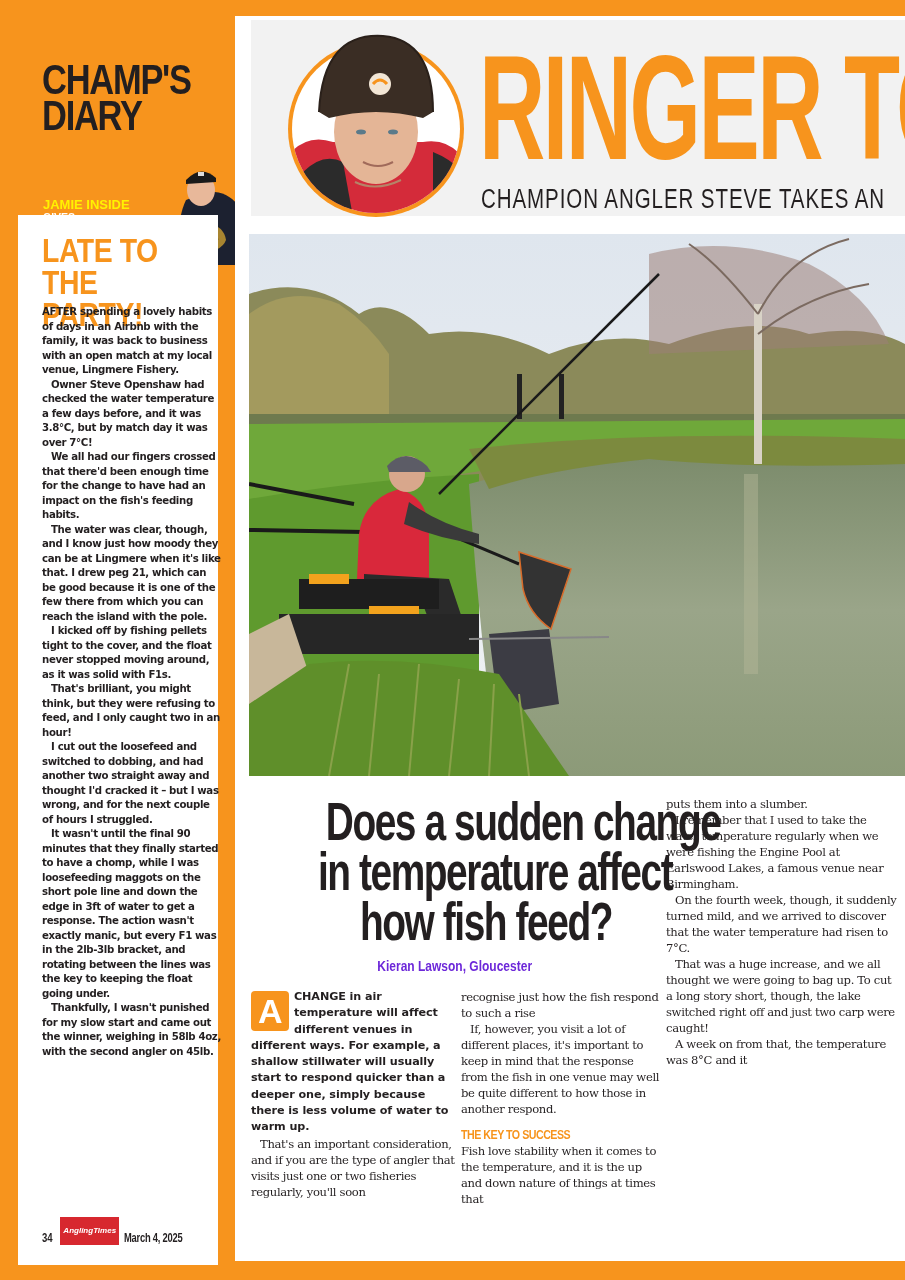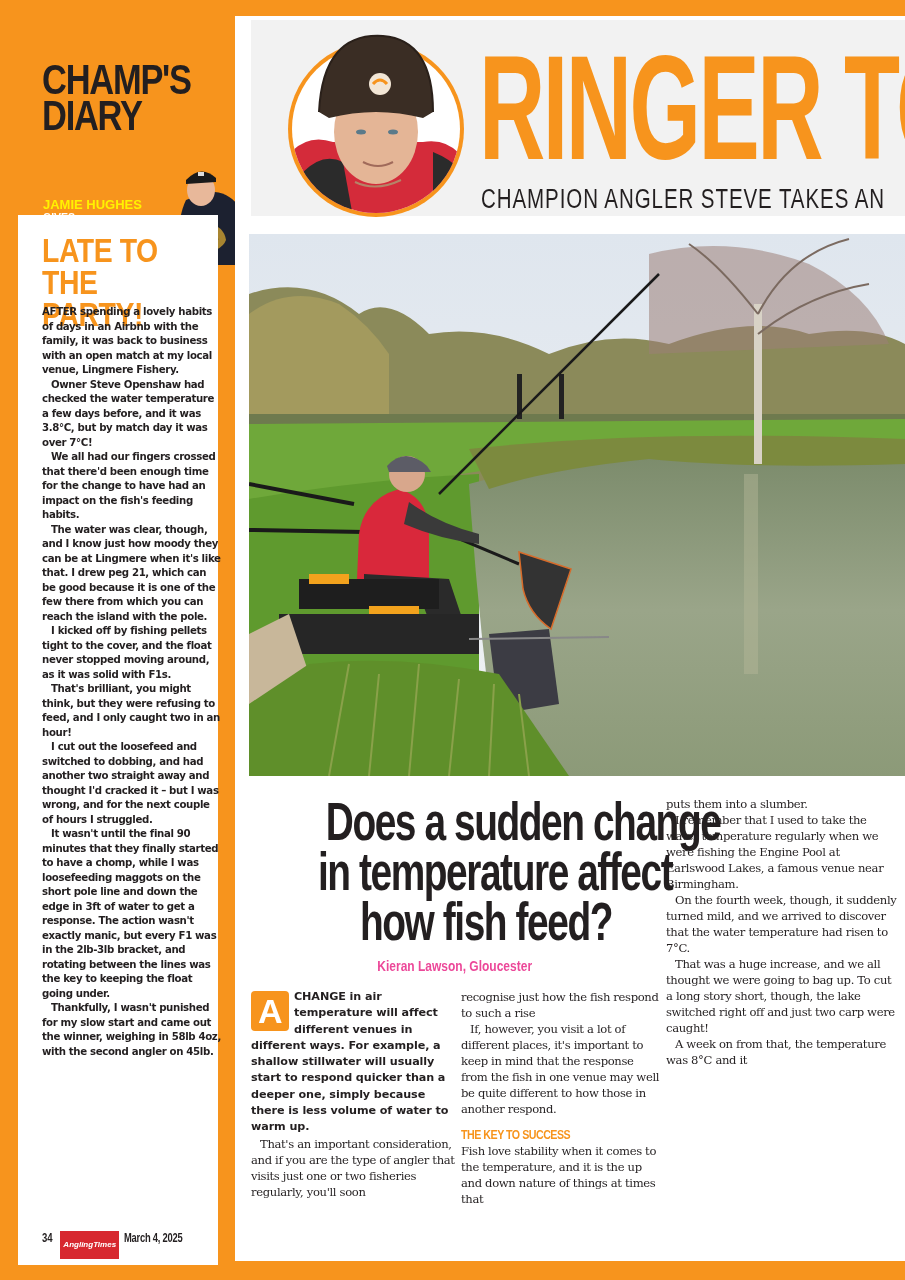--- a/index.html
+++ b/index.html
@@ -13,38 +13,38 @@
   .sidebar-author { position: absolute; left: 25px; top: 148px; font-weight: 700; font-size: 13px; color: #fff200; line-height: 13px; }
   .sidebar-tagline { position: absolute; left: 25px; top: 162px; font-size: 10.5px; line-height: 11px; color: #ffffff; font-weight: 600; white-space: pre-line; }
   .jamie-photo { position: absolute; left: 108px; top: 110px; width: 112px; height: 105px; }
 
   .sidebar-body { position: absolute; left: 18px; top: 215px; width: 200px; height: 1050px; background: #ffffff; }
   .diary-heading { position: absolute; left: 24px; top: 20px; font-weight: 900; font-size: 33px; line-height: 32px; color: #f7941d; white-space: pre-line; transform: scaleX(0.86); transform-origin: left top; letter-spacing: -0.5px; }
   .diary-text { position: absolute; left: 24px; top: 90px; width: 180px; font-family: "DejaVu Sans", sans-serif; font-size: 10.2px; line-height: 14.5px; color: #231f20; font-weight: 700; letter-spacing: -0.35px; }
   .diary-text p { text-indent: 9px; }
   .diary-text p:first-child { text-indent: 0; }
 
-  .folio { position: absolute; left: 24px; top: 1016px; display: flex; align-items: flex-start; gap: 5px; height: 14px; }
+  .folio { position: absolute; left: 24px; top: 1016px; display: flex; align-items: flex-end; gap: 5px; height: 14px; }
   .folio-page { font-weight: 900; font-size: 12px; color: #231f20; transform: scaleX(0.8); transform-origin: left center; }
   .folio-brand { background: #d7282f; color: #fff; font-size: 8px; font-weight: 700; padding: 9px 3px; line-height: 10px; font-style: italic; }
   .folio-date { font-weight: 900; font-size: 12px; color: #231f20; transform: scaleX(0.78); transform-origin: left center; letter-spacing: -0.3px; }
 
   
   .main { position: absolute; left: 235px; top: 16px; width: 670px; height: 1245px; background: #ffffff; }
   .masthead { position: absolute; left: 16px; top: 4px; width: 654px; height: 196px; background: #f2f2f2; }
   .steve-portrait { position: absolute; left: 32px; top: 12px; width: 186px; height: 185px; }
   .masthead-title { position: absolute; left: 228px; top: 18px; font-weight: 900; font-size: 148px; line-height: 140px; color: #f7941d; letter-spacing: -4px; transform: scaleX(0.62); transform-origin: left top; white-space: nowrap; }
   .masthead-strap { position: absolute; left: 230px; top: 165px; font-size: 27px; line-height: 28px; color: #231f20; letter-spacing: 1.2px; transform: scaleX(0.76); transform-origin: left top; white-space: nowrap; font-weight: 400; }
 
   .hero-photo { position: absolute; left: 14px; top: 218px; width: 656px; height: 542px; overflow: hidden; }
 
   
   .headline { position: absolute; left: 14px; top: 780px; width: 412px; text-align: right; font-weight: 700; font-size: 54px; line-height: 50px; color: #231f20; letter-spacing: -2px; }
   .headline span { display: inline-block; transform: scaleX(0.72); transform-origin: center top; white-space: nowrap; }
-  .byline { position: absolute; left: 14px; top: 942px; width: 412px; text-align: center; font-weight: 900; font-size: 15px; color: #ec4899; line-height: 16px; }
+  .byline { position: absolute; left: 14px; top: 942px; width: 412px; text-align: center; font-weight: 900; font-size: 15px; color: #6d28d9; line-height: 16px; }
   .byline span { display: inline-block; transform: scaleX(0.8); }
 
   .col { position: absolute; font-family: "DejaVu Serif", serif; font-size: 11.6px; line-height: 16px; color: #231f20; letter-spacing: -0.35px; }
   .col p { text-indent: 9px; }
   .col p.noindent { text-indent: 0; }
   .col1 { left: 16px; top: 973px; width: 205px; }
   .col2 { left: 226px; top: 973px; width: 200px; }
   .col3 { left: 431px; top: 780px; width: 232px; }
 
   .dropcap-wrap { position: relative; }
@@ -63,21 +63,21 @@
       <rect x="40" y="0" width="72" height="105" fill="#f7941d"></rect>
       <path d="M60 40 Q50 60 52 105 L112 105 L112 45 Q100 30 80 32 Z" fill="#1c2130"></path>
       <ellipse cx="75" cy="30" rx="14" ry="16" fill="#e8b89a"></ellipse>
       <path d="M60 20 Q75 4 90 18 L90 22 L60 24 Z" fill="#1a1a1a"></path>
       <rect x="72" y="12" width="6" height="4" fill="#ddd"></rect>
       <path d="M2 80 Q30 55 80 62 Q98 66 100 80 Q96 92 70 94 Q30 96 2 84 Z" fill="#a88530"></path>
       <path d="M10 80 Q40 66 80 68 Q92 72 92 80" stroke="#7a5b1d" stroke-width="1" fill="none"></path>
       <circle cx="14" cy="79" r="1.6" fill="#222"></circle>
       <path d="M16 88 L22 104 L30 104 L24 88 Z" fill="#8a5e2a"></path>
     </svg>
-    <div class="sidebar-author">JAMIE HUGHES</div>
+    <div class="sidebar-author">JAMIE INSIDE</div>
     <div class="sidebar-tagline">GIVES
 YOU THE
 INSIDE LINE</div>
   </div>
 
   <div class="sidebar-body">
     <div class="diary-heading">LATE TO
 THE PARTY!</div>
     <div class="diary-text">
       <p>AFTER spending a lovely habits of days in an Airbnb with the family, it was back to business with an open match at my local venue, Lingmere Fishery.</p>

